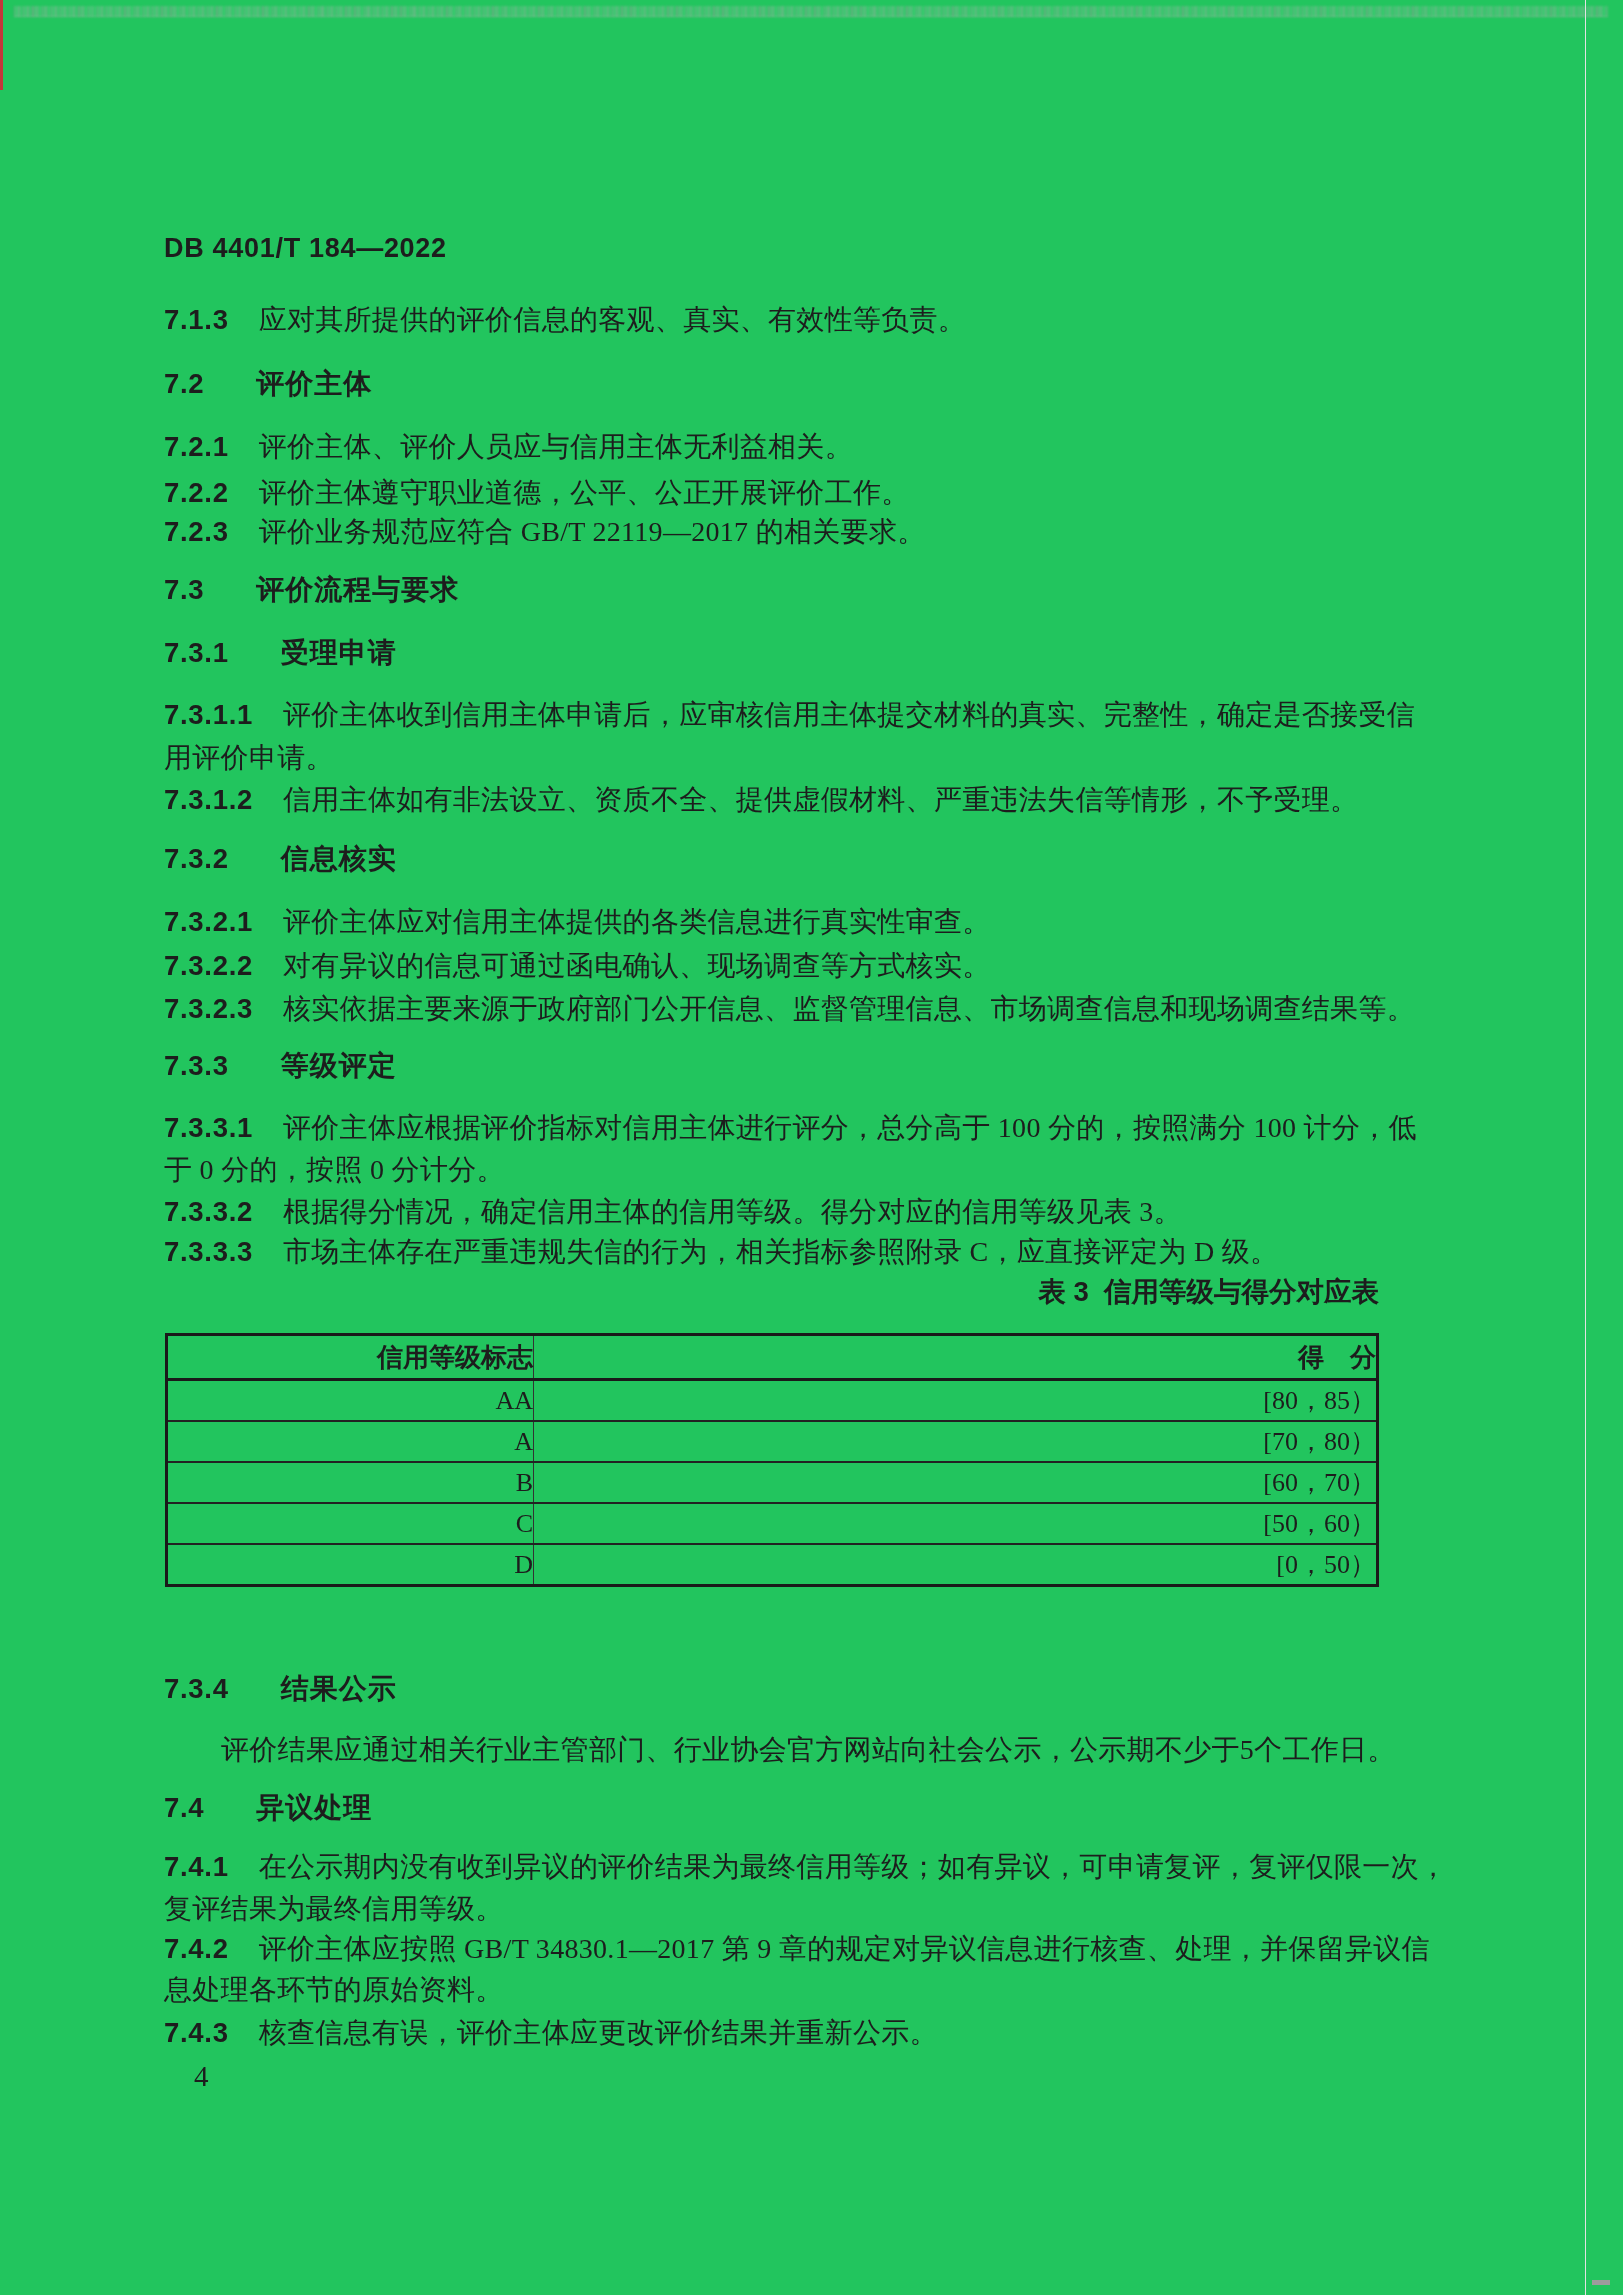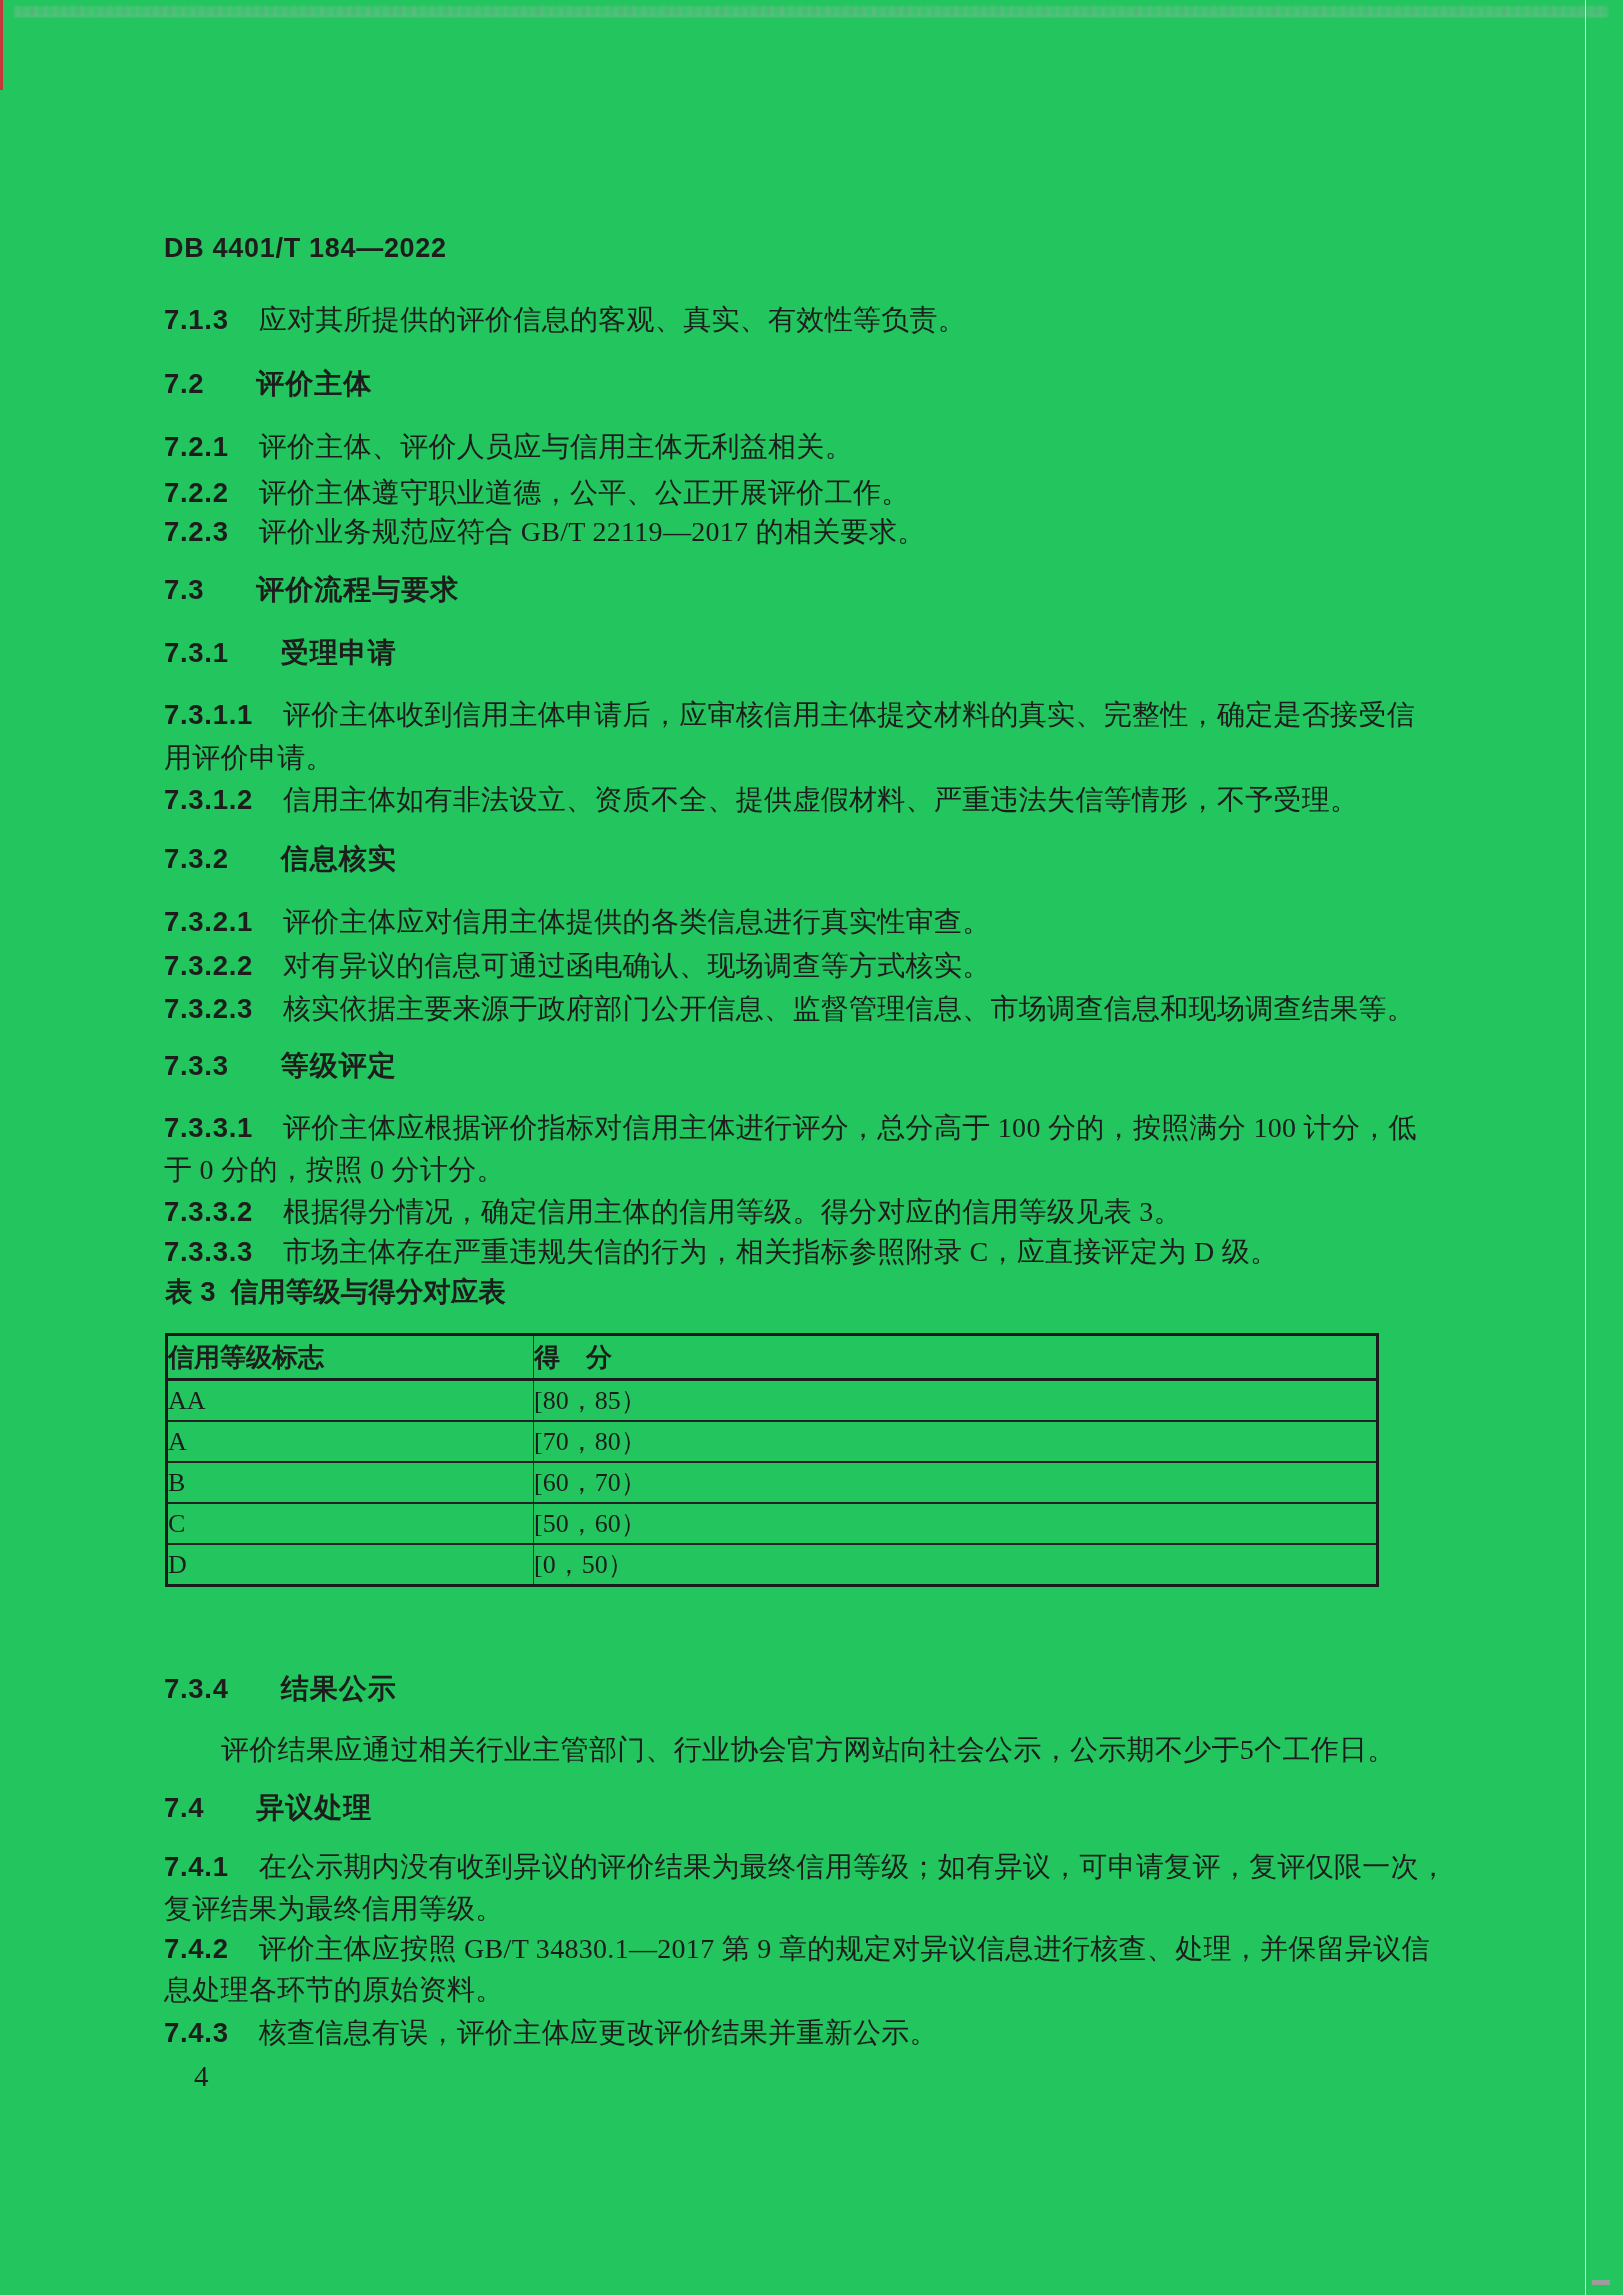--- a/index.html
+++ b/index.html
@@ -40,30 +40,30 @@
   .doc-code{
     position:absolute;left:164px;top:233px;line-height:30px;
     font-family:"Liberation Sans","DejaVu Sans",sans-serif;
     font-weight:700;font-size:27px;letter-spacing:0.7px;white-space:pre;
   }
   .page-num{position:absolute;left:194px;top:2061px;font-size:29px;line-height:31px;}
 
   
   .tbl-caption{
     position:absolute;left:165px;top:1276px;width:1214px;
-    text-align:left;font-family:"Liberation Sans","DejaVu Sans",sans-serif;
+    text-align:right;font-family:"Liberation Sans","DejaVu Sans",sans-serif;
     font-weight:700;font-size:27.5px;line-height:31px;white-space:pre;
   }
   table.grade{
     position:absolute;left:165px;top:1333px;width:1214px;
     border-collapse:collapse;table-layout:fixed;
     border:3.9px solid #1a1a1a;
   }
   table.grade th,table.grade td{
-    text-align:left;vertical-align:middle;white-space:pre;
+    text-align:right;vertical-align:middle;white-space:pre;
     padding:0;
   }
   table.grade col.c1{width:367px;}
   table.grade th{
     font-family:"Liberation Sans","DejaVu Sans",sans-serif;
     font-weight:700;font-size:26px;height:42px;
     border-bottom:3.9px solid #1a1a1a;
   }
   table.grade td{
     font-size:26px;height:39px;

